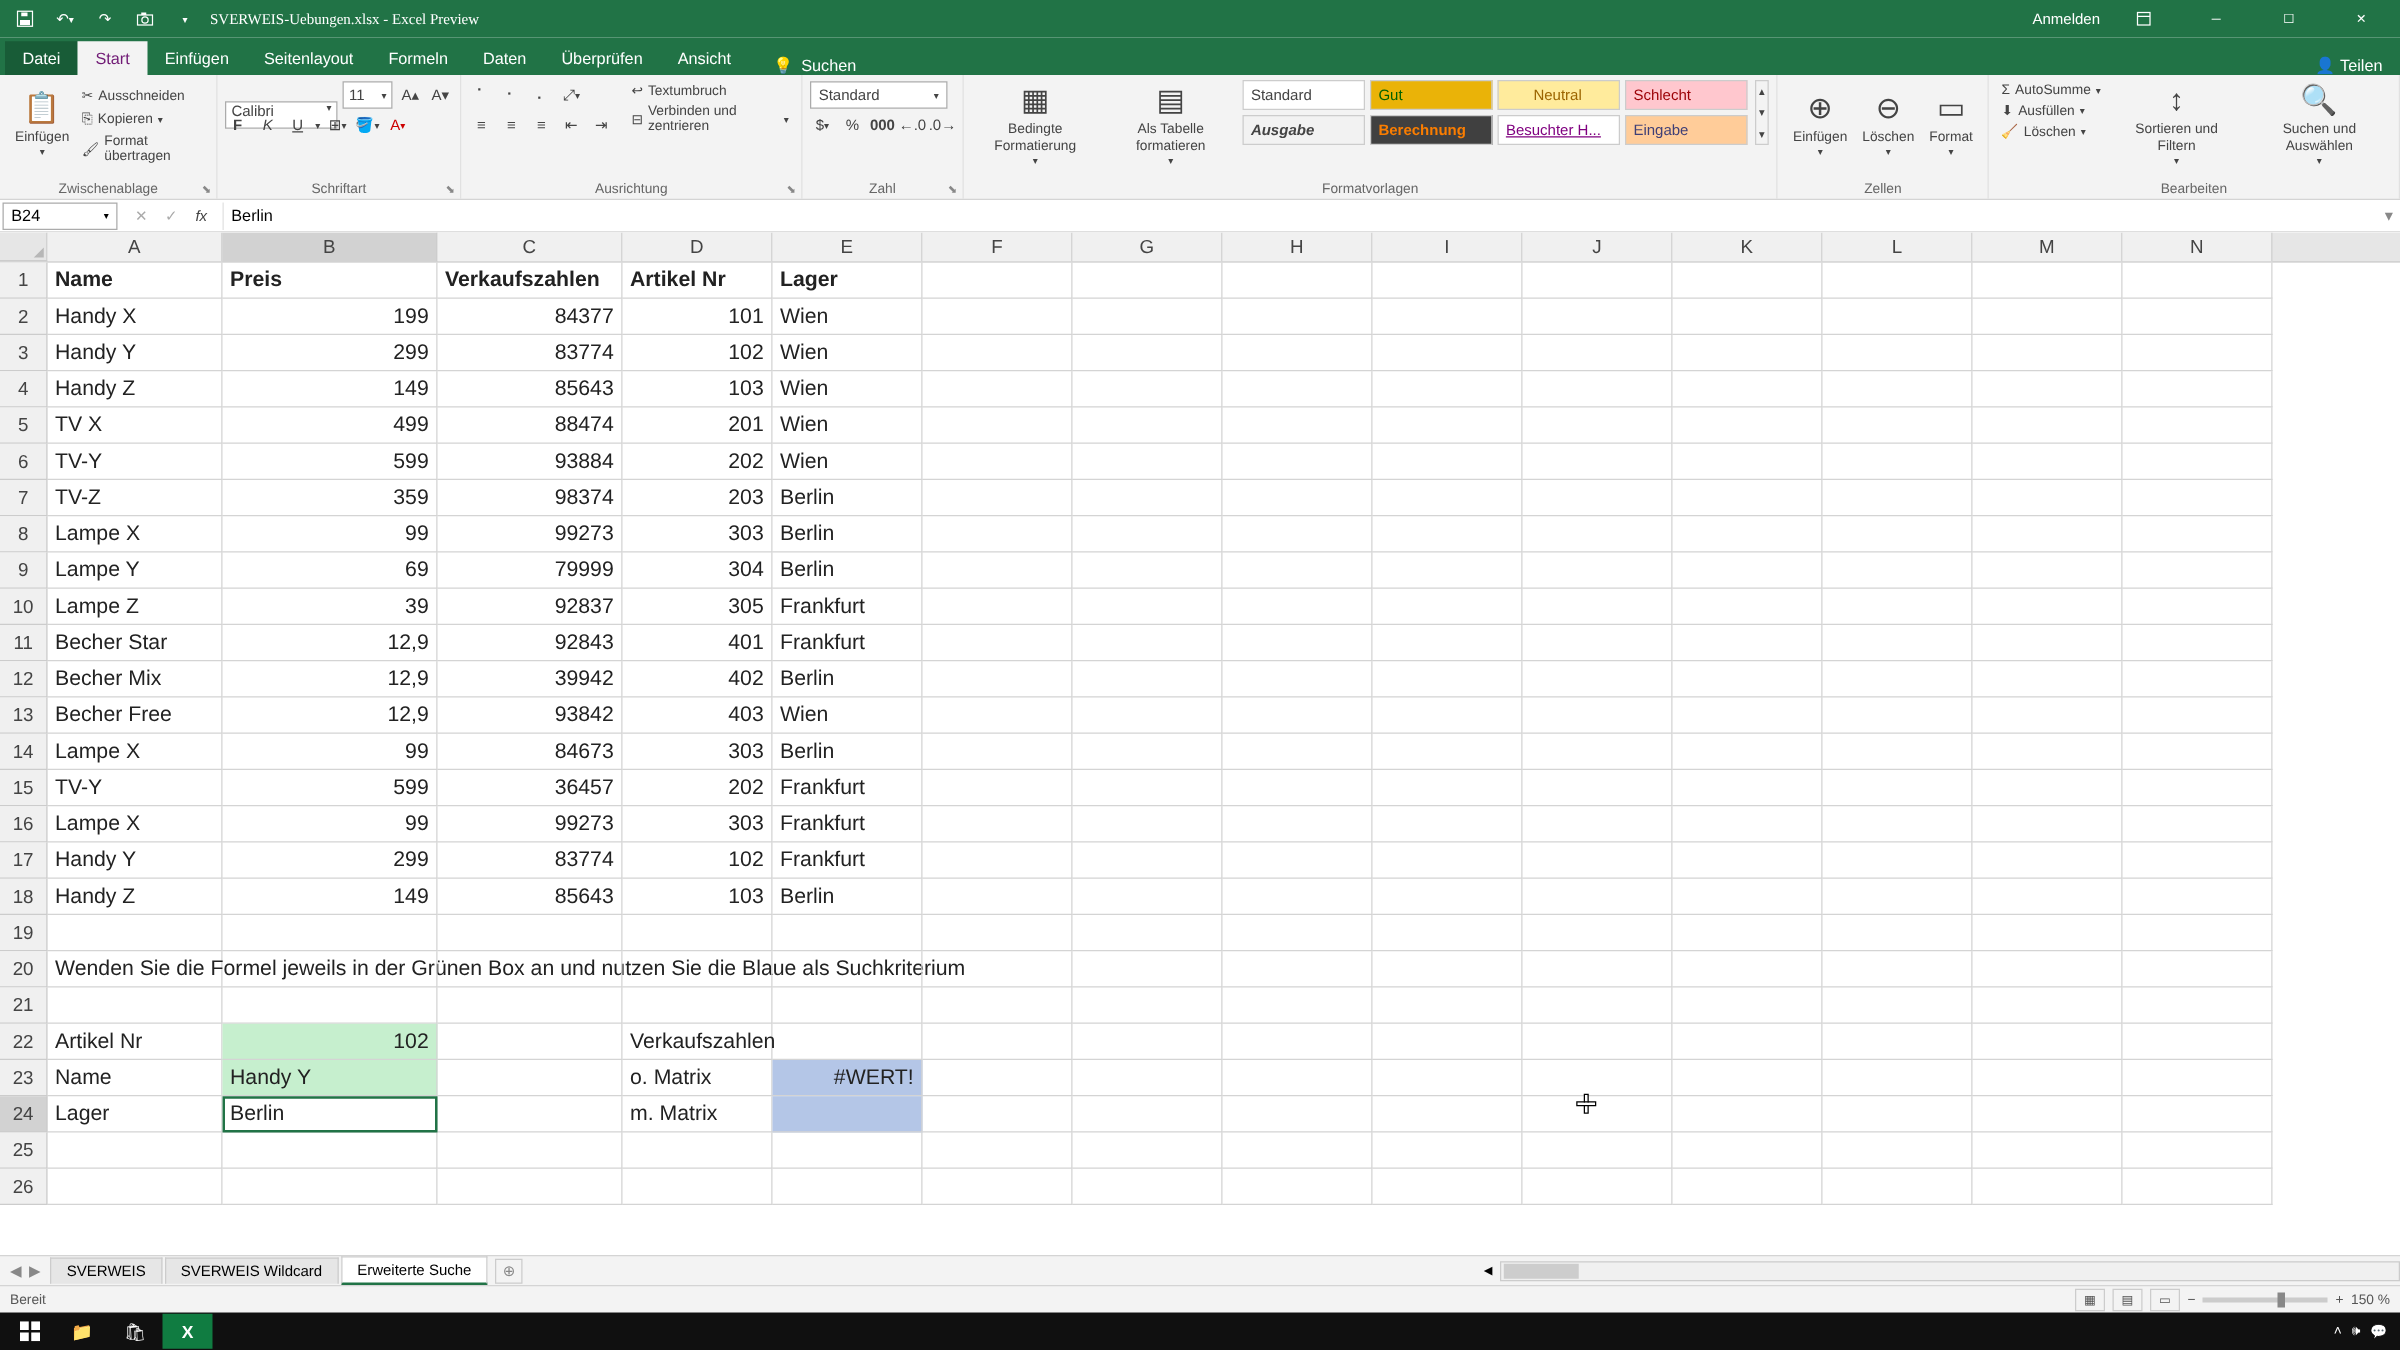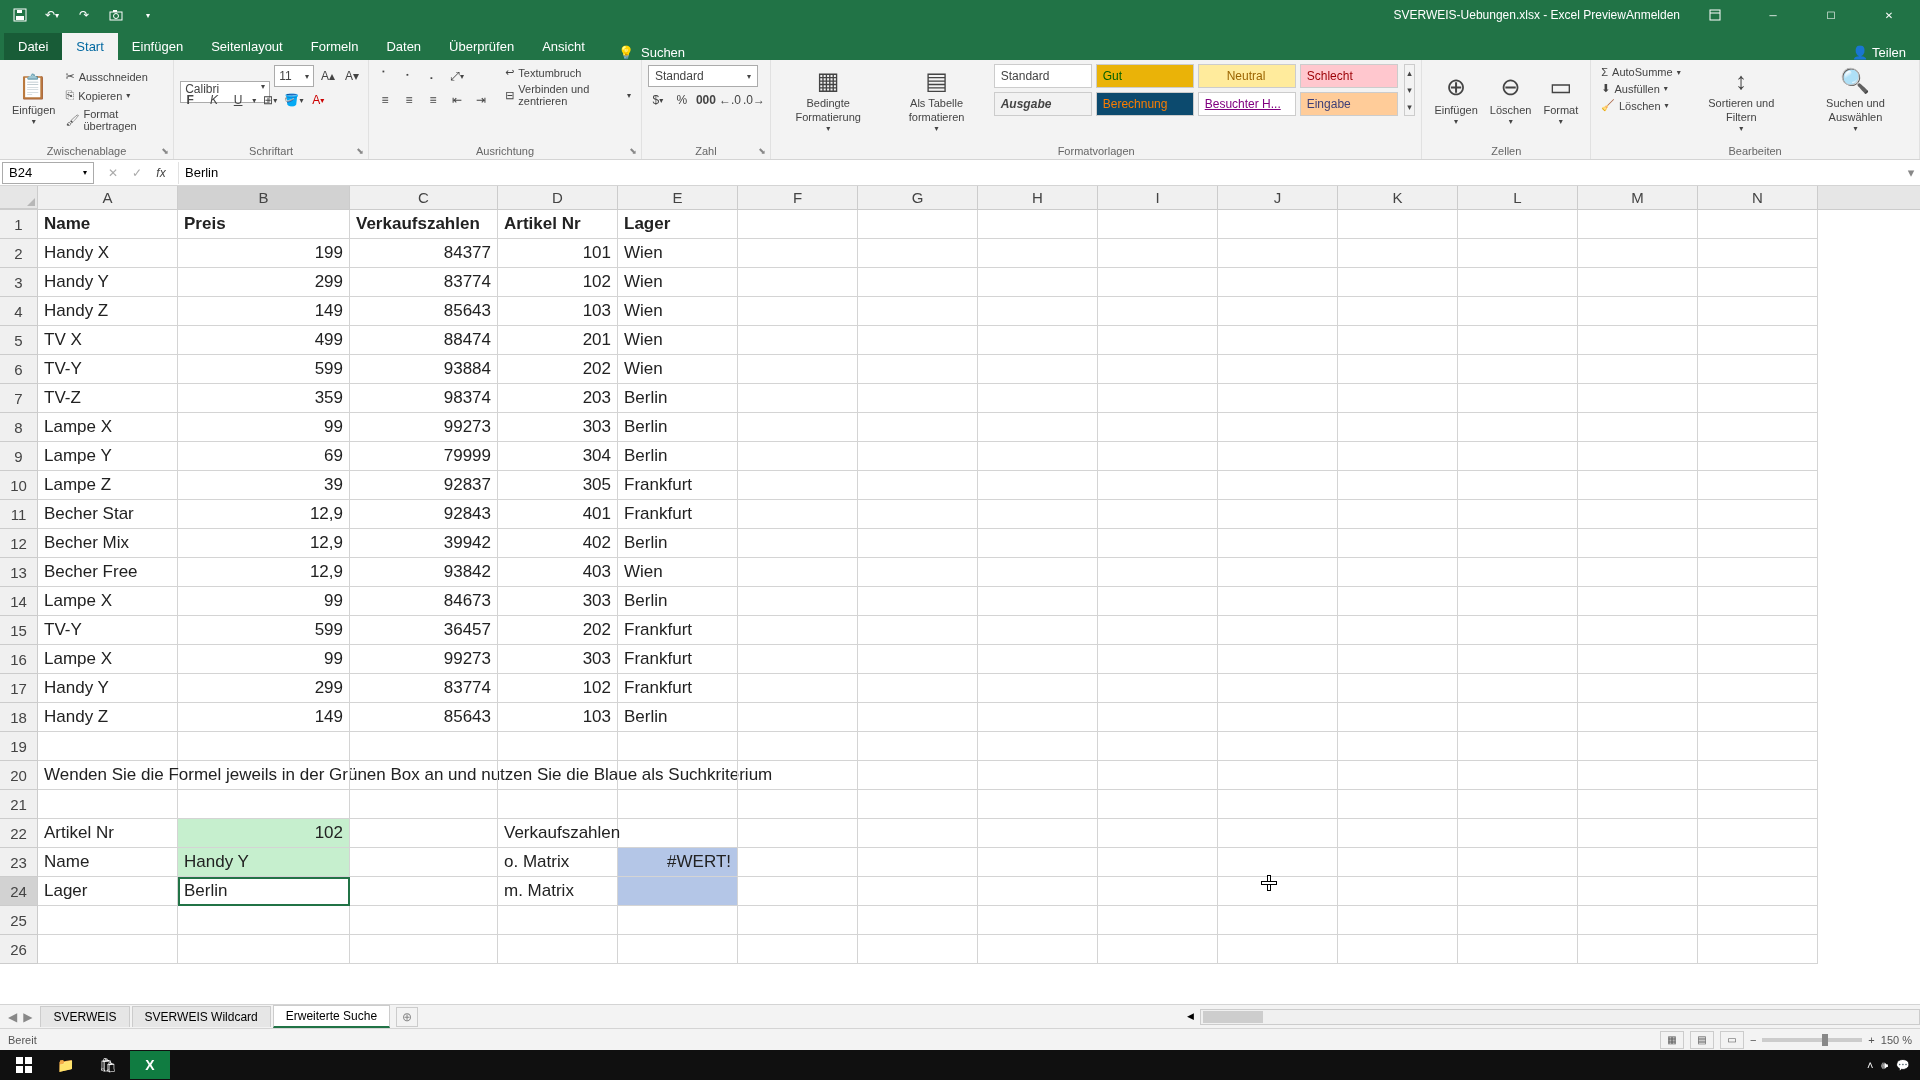--- a/index.html
+++ b/index.html
@@ -3,29 +3,29 @@
 <meta charset="utf-8">
 <style>
 * { margin: 0; padding: 0; box-sizing: border-box; font-family: "Segoe UI", Tahoma, sans-serif; }
 body { width: 1920px; height: 1080px; overflow: hidden; background: #fff; user-select: none; }
 
 
 .titlebar { height: 30px; background: #217346; display: flex; align-items: center; color: #fff; font-size: 12px; }
 .titlebar .qat { display: flex; align-items: center; gap: 8px; padding: 0 8px; }
 .titlebar .qat .icon-btn { width: 24px; height: 24px; display: flex; align-items: center; justify-content: center; color: #fff; }
 .titlebar .qat .dropdown-arrow { font-size: 8px; }
-.titlebar .title { flex: 1; text-align: right; }
+.titlebar .title { flex: 1; text-align: left; font-family: Liberation Serif, serif; }
 .titlebar .right { display: flex; align-items: center; gap: 12px; padding-right: 8px; }
 .window-btn { width: 46px; height: 30px; display: flex; align-items: center; justify-content: center; color: #fff; font-size: 10px; }
 
 
 .ribbon-tabs { height: 30px; background: #217346; display: flex; align-items: flex-end; padding-left: 4px; color: #fff; font-size: 13px; }
 .ribbon-tab { padding: 6px 14px; cursor: pointer; }
 .ribbon-tab.file { background: #185c37; }
-.ribbon-tab.active { background: #f3f3f3; color: #0369a1; }
+.ribbon-tab.active { background: #f3f3f3; color: #701a75; }
 .ribbon-tabs .right { margin-left: auto; display: flex; align-items: flex-end; gap: 10px; padding-right: 14px; }
 .ribbon-tabs .tell-me { display: flex; align-items: center; gap: 6px; margin-left: 20px; }
 
 
 .ribbon { height: 100px; background: #f3f3f3; border-bottom: 1px solid #d4d4d4; display: flex; font-size: 12px; color: #444; }
 .ribbon-group { border-right: 1px solid #e1e1e1; display: flex; flex-direction: column; padding: 4px 6px 0 6px; position: relative; }
 .ribbon-group .label { text-align: center; font-size: 11px; color: #666; padding: 2px 0; margin-top: auto; }
 .ribbon-group .launcher { position: absolute; bottom: 2px; right: 2px; font-size: 9px; color: #888; width: 12px; height: 12px; display: flex; align-items: center; justify-content: center; }
 .ribbon-row { display: flex; align-items: center; gap: 4px; height: 24px; }
 .ribbon-btn-lg { display: flex; flex-direction: column; align-items: center; justify-content: center; padding: 4px 6px; height: 72px; font-size: 11px; text-align: center; line-height: 1.2; }
@@ -34,21 +34,21 @@
 .font-name { width: 90px; height: 22px; border: 1px solid #ababab; background: #fff; font-size: 12px; padding: 0 4px; display: flex; justify-content: space-between; margin-top: 31px; }
 .font-size { width: 40px; height: 22px; border: 1px solid #ababab; background: #fff; font-size: 12px; padding: 0 4px; display: flex; align-items: center; justify-content: space-between; }
 .icon-only { width: 20px; height: 20px; display: flex; align-items: center; justify-content: center; font-size: 12px; }
 .number-format { width: 110px; height: 22px; border: 1px solid #ababab; background: #fff; font-size: 12px; padding: 0 6px; display: flex; align-items: center; justify-content: space-between; }
 .style-btn { width: 98px; height: 24px; border: 1px solid #ccc; font-size: 12px; padding: 0 6px; display: flex; align-items: center; }
 .style-standard { background: #fff; }
 .style-gut { background: #eab308; color: #006100; }
 .style-neutral { background: #ffeb9c; color: #9c6500; padding-left: 28px; }
 .style-schlecht { background: #ffc7ce; color: #9c0006; }
 .style-ausgabe { background: #f2f2f2; font-weight: bold; font-style: italic; }
-.style-berechnung { background: #0c4a6e; color: #fa7d00; font-weight: normal; }
+.style-berechnung { background: #404040; color: #fa7d00; font-weight: bold; }
 .style-besucht { background: #fff; color: #800080; text-decoration: underline; }
 .style-eingabe { background: #ffcc99; color: #3f3f76; }
 .style-grid { display: grid; grid-template-columns: repeat(4, 98px); grid-auto-rows: 24px; gap: 4px; }
 .style-more { width: 14px; display: flex; flex-direction: column; justify-content: space-around; align-items: center; border: 1px solid #ccc; height: 52px; font-size: 9px; }
 
 
 .formula-bar { height: 26px; border-bottom: 1px solid #d4d4d4; display: flex; align-items: center; background: #fff; font-size: 13px; }
 .name-box { width: 92px; height: 22px; border: 1px solid #ababab; margin: 0 2px; padding: 0 6px; display: flex; align-items: center; justify-content: space-between; }
 .name-box .arrow { font-size: 8px; }
 .fx-btns { display: flex; align-items: center; gap: 2px; padding: 0 6px; border-right: 1px solid #e1e1e1; height: 22px; }

